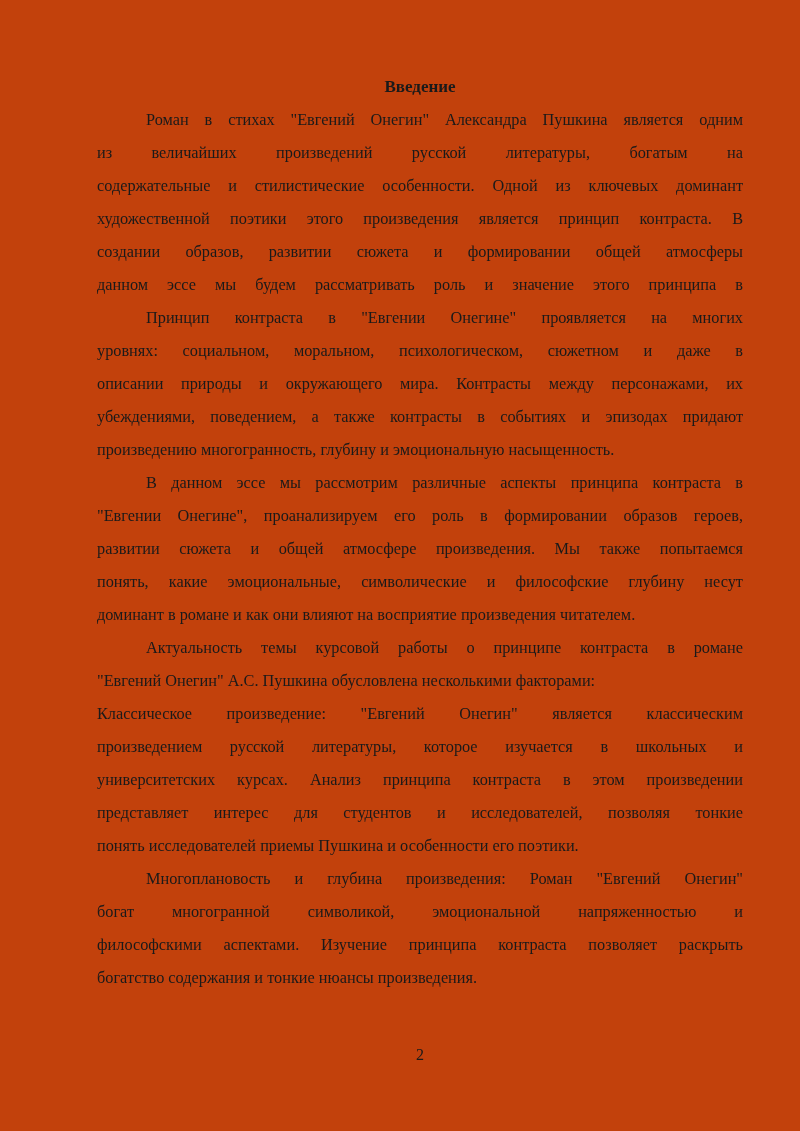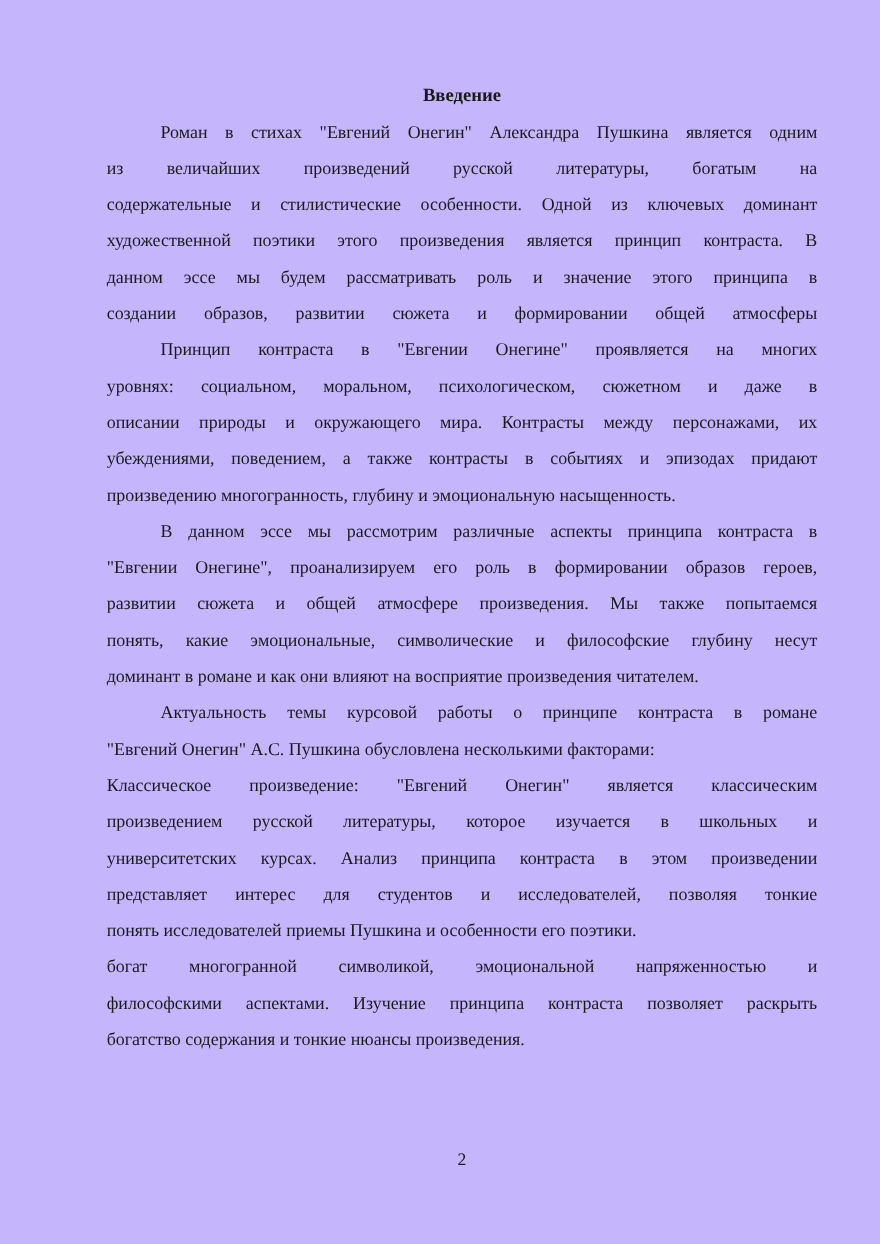--- a/index.html
+++ b/index.html
@@ -4,21 +4,21 @@
 <style>
   html, body {
     margin: 0;
     padding: 0;
     background: #ffffff;
   }
   .page {
     position: relative;
     width: 800px;
     height: 1131px;
-    background: #c4b5fd;
+    background: #c2410c;
     font-family: "Liberation Serif", "DejaVu Serif", serif;
     color: #1a1a1a;
     overflow: hidden;
   }
   .content {
     position: absolute;
     left: 97px;
     top: 70px;
     width: 646px;
   }
@@ -66,22 +66,22 @@
 <div class="page">
   <div class="content">
 
     <h1 class="doc-title">Введение</h1>
 
     <div class="para">
       <div class="line indent">Роман в стихах "Евгений Онегин" Александра Пушкина является одним</div>
       <div class="line">из величайших произведений русской литературы, богатым на</div>
       <div class="line">содержательные и стилистические особенности. Одной из ключевых доминант</div>
       <div class="line">художественной поэтики этого произведения является принцип контраста. В</div>
+      <div class="line">создании образов, развитии сюжета и формировании общей атмосферы</div>
       <div class="line">данном эссе мы будем рассматривать роль и значение этого принципа в</div>
-      <div class="line">создании образов, развитии сюжета и формировании общей атмосферы</div>
     </div>
 
     <div class="para">
       <div class="line indent">Принцип контраста в "Евгении Онегине" проявляется на многих</div>
       <div class="line">уровнях: социальном, моральном, психологическом, сюжетном и даже в</div>
       <div class="line">описании природы и окружающего мира. Контрасты между персонажами, их</div>
       <div class="line">убеждениями, поведением, а также контрасты в событиях и эпизодах придают</div>
       <div class="line last">произведению многогранность, глубину и эмоциональную насыщенность.</div>
     </div>
 
@@ -103,20 +103,21 @@
 
     <div class="para">
       <div class="line">Классическое произведение: "Евгений Онегин" является классическим</div>
       <div class="line">произведением русской литературы, которое изучается в школьных и</div>
       <div class="line">университетских курсах. Анализ принципа контраста в этом произведении</div>
       <div class="line">представляет интерес для студентов и исследователей, позволяя тонкие</div>
       <div class="line last">понять исследователей приемы Пушкина и особенности его поэтики.</div>
     </div>
 
     <div class="para">
+      <div class="line indent">Многоплановость и глубина произведения: Роман "Евгений Онегин"</div>
       <div class="line">богат многогранной символикой, эмоциональной напряженностью и</div>
       <div class="line">философскими аспектами. Изучение принципа контраста позволяет раскрыть</div>
       <div class="line last">богатство содержания и тонкие нюансы произведения.</div>
     </div>
 
   </div>
 
   <div class="page-number">2</div>
 </div>
 

